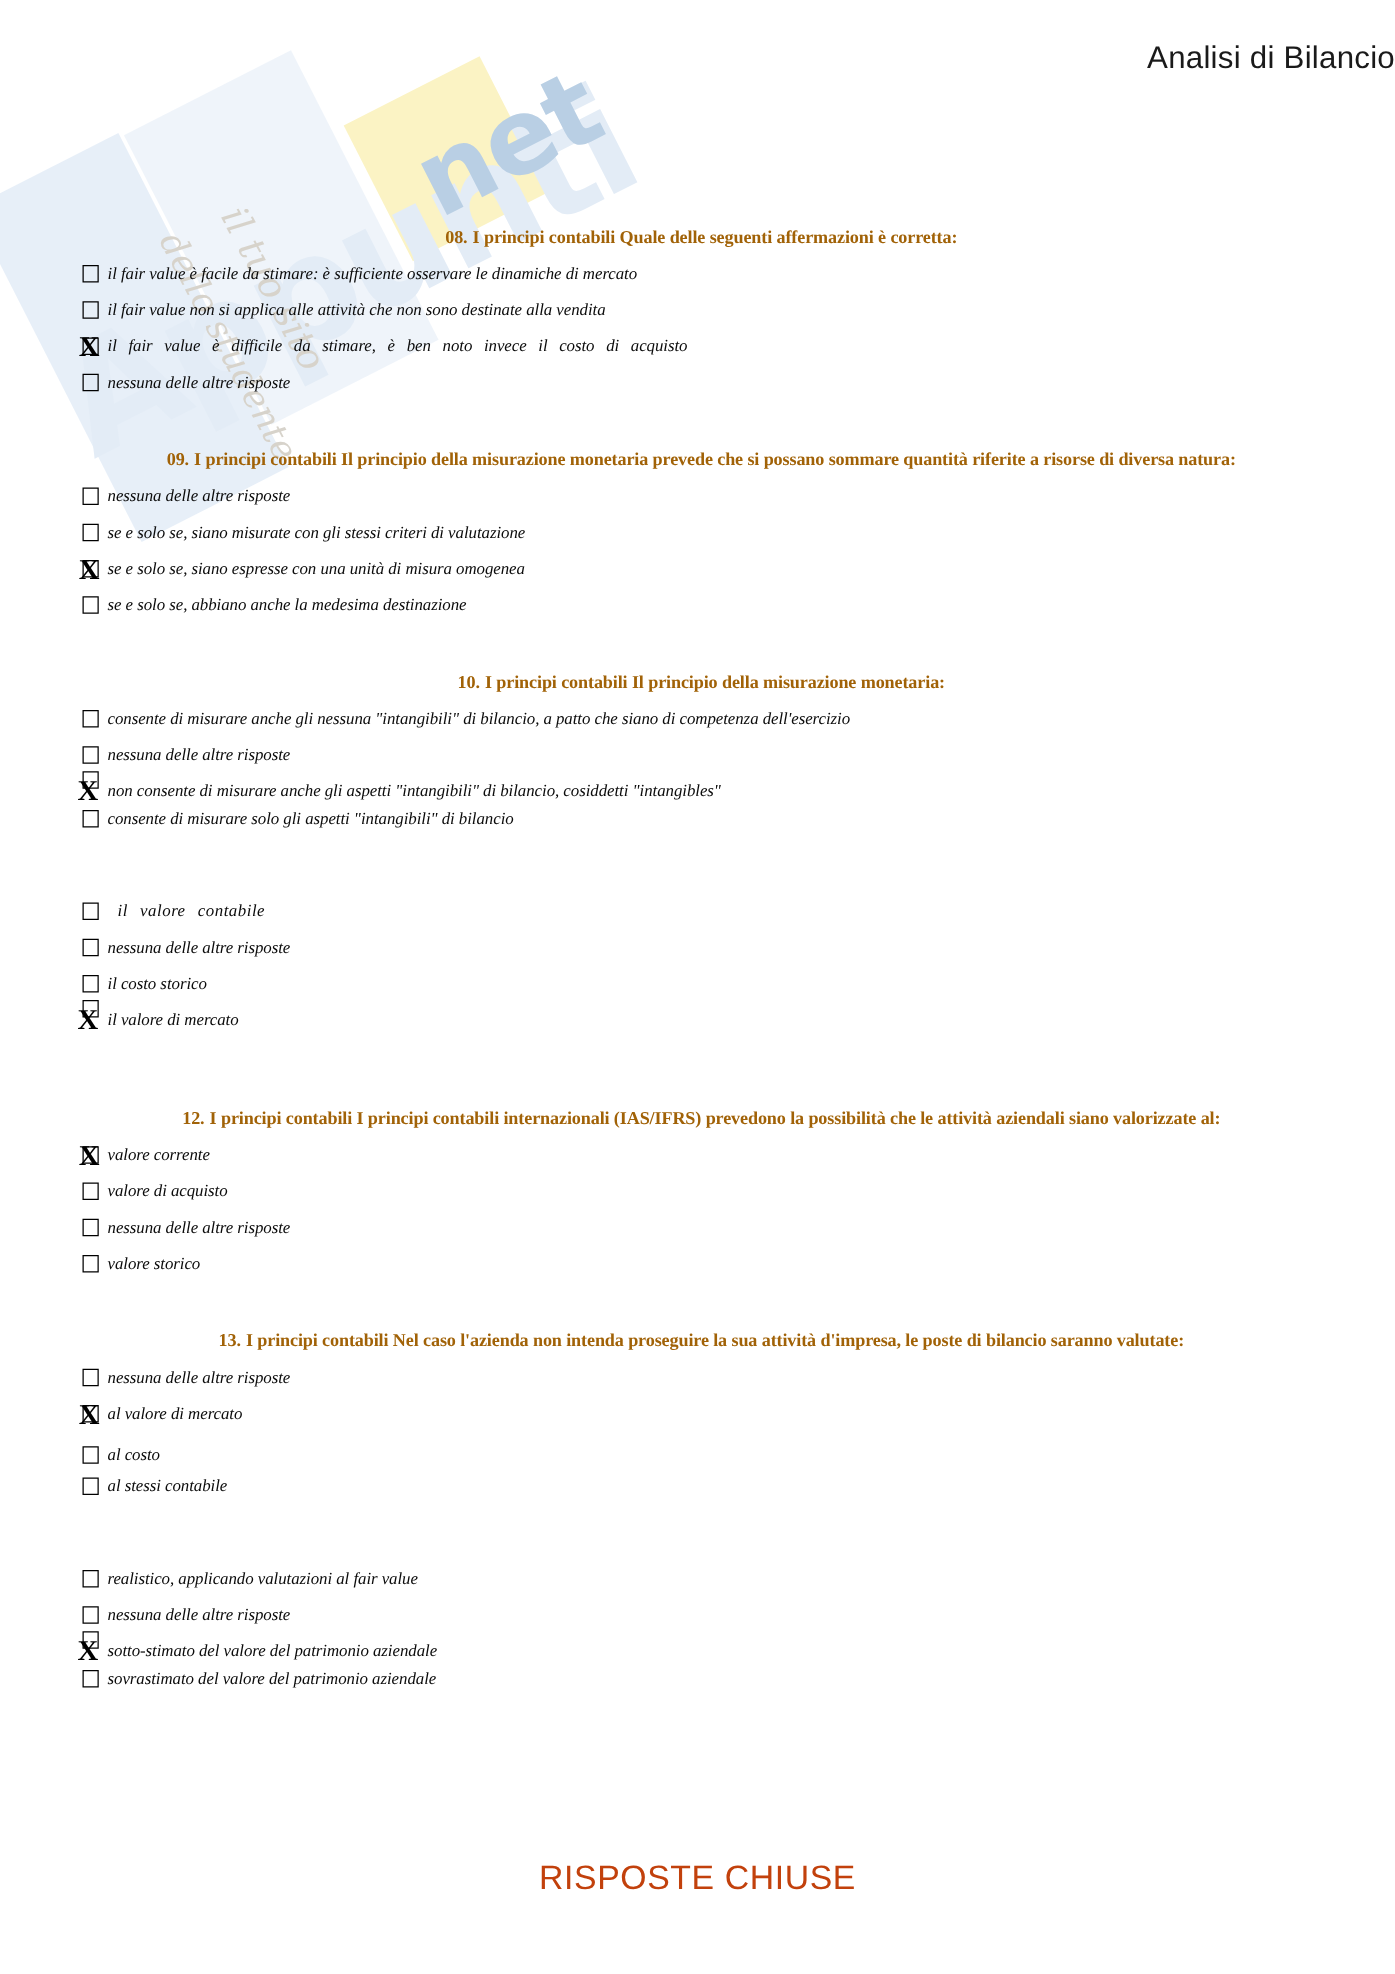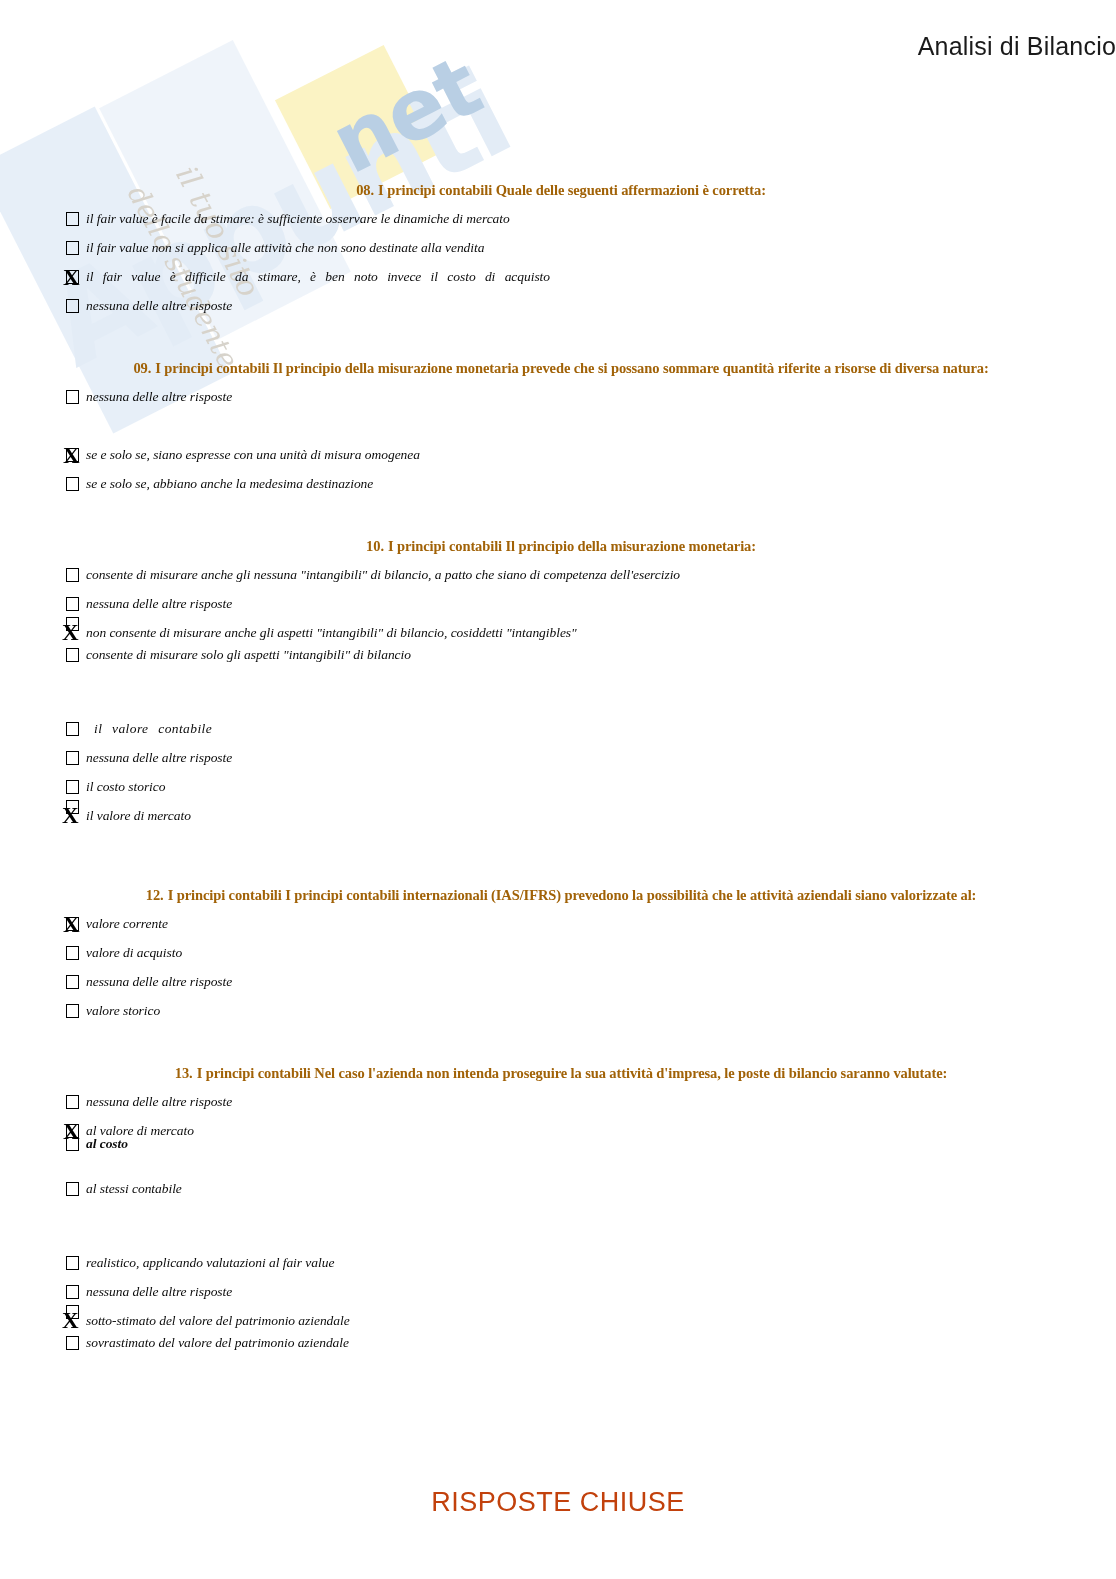--- a/index.html
+++ b/index.html
@@ -250,20 +250,26 @@
         </div>
         <div class="question" style="position: absolute; left: 0px; top: 178px; width: 990px;">
           <div class="q-head"><span class="q-num">09.</span><span>I principi contabili Il principio della misurazione monetaria prevede che si possano sommare quantità riferite a risorse di diversa natura:</span></div>
           <div class="options" style="position: relative; margin-top: 10px; height: 116px;">
             <div class="option" style="position: absolute; left: 0px; top: 0px;">
               <span class="box-wrap">
                 <span class="checkbox"></span>
               </span>
               <span class="opt-text">nessuna delle altre risposte</span>
             </div>
+            <div class="option" style="position: absolute; left: 0px; top: 29px;">
+              <span class="box-wrap">
+                <span class="checkbox"></span>
+              </span>
+              <span class="opt-text">se e solo se, siano misurate con gli stessi criteri di valutazione</span>
+            </div>
             <div class="option" style="position: absolute; left: 0px; top: 58px;">
               <span class="box-wrap">
                 <span class="checkbox"></span>
                 <span class="xmark">X</span>
               </span>
               <span class="opt-text">se e solo se, siano espresse con una unità di misura omogenea</span>
             </div>
             <div class="option" style="position: absolute; left: 0px; top: 87px;">
               <span class="box-wrap">
                 <span class="checkbox"></span>
@@ -370,21 +376,21 @@
               </span>
               <span class="opt-text">nessuna delle altre risposte</span>
             </div>
             <div class="option" style="position: absolute; left: 0px; top: 29px;">
               <span class="box-wrap">
                 <span class="checkbox"></span>
                 <span class="xmark">X</span>
               </span>
               <span class="opt-text">al valore di mercato</span>
             </div>
-            <div class="option" style="position: absolute; left: 0px; top: 42px; font-weight: bold;">
+            <div class="option" style="position: absolute; left: 0px; top: 62px;">
               <span class="box-wrap">
                 <span class="checkbox"></span>
               </span>
               <span class="opt-text">al costo</span>
             </div>
             <div class="option" style="position: absolute; left: 0px; top: 87px;">
               <span class="box-wrap">
                 <span class="checkbox"></span>
               </span>
               <span class="opt-text">al stessi contabile</span>

